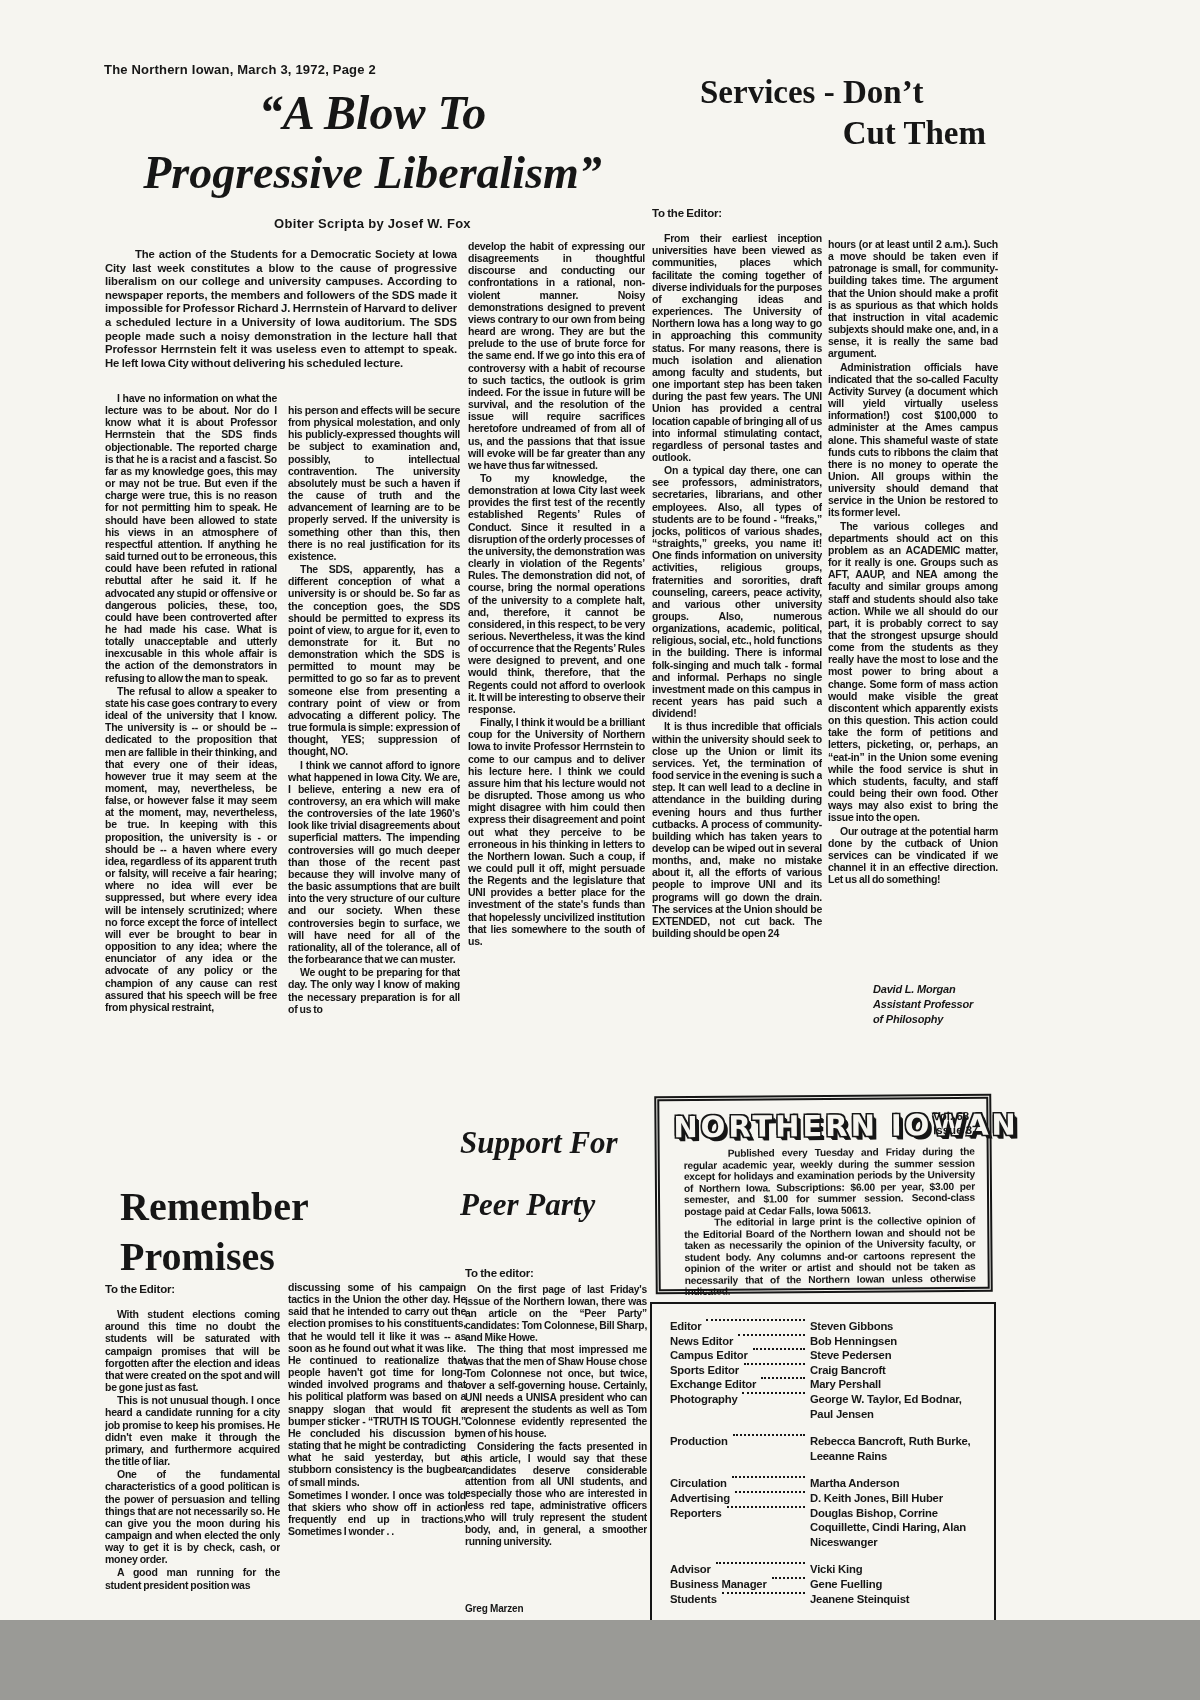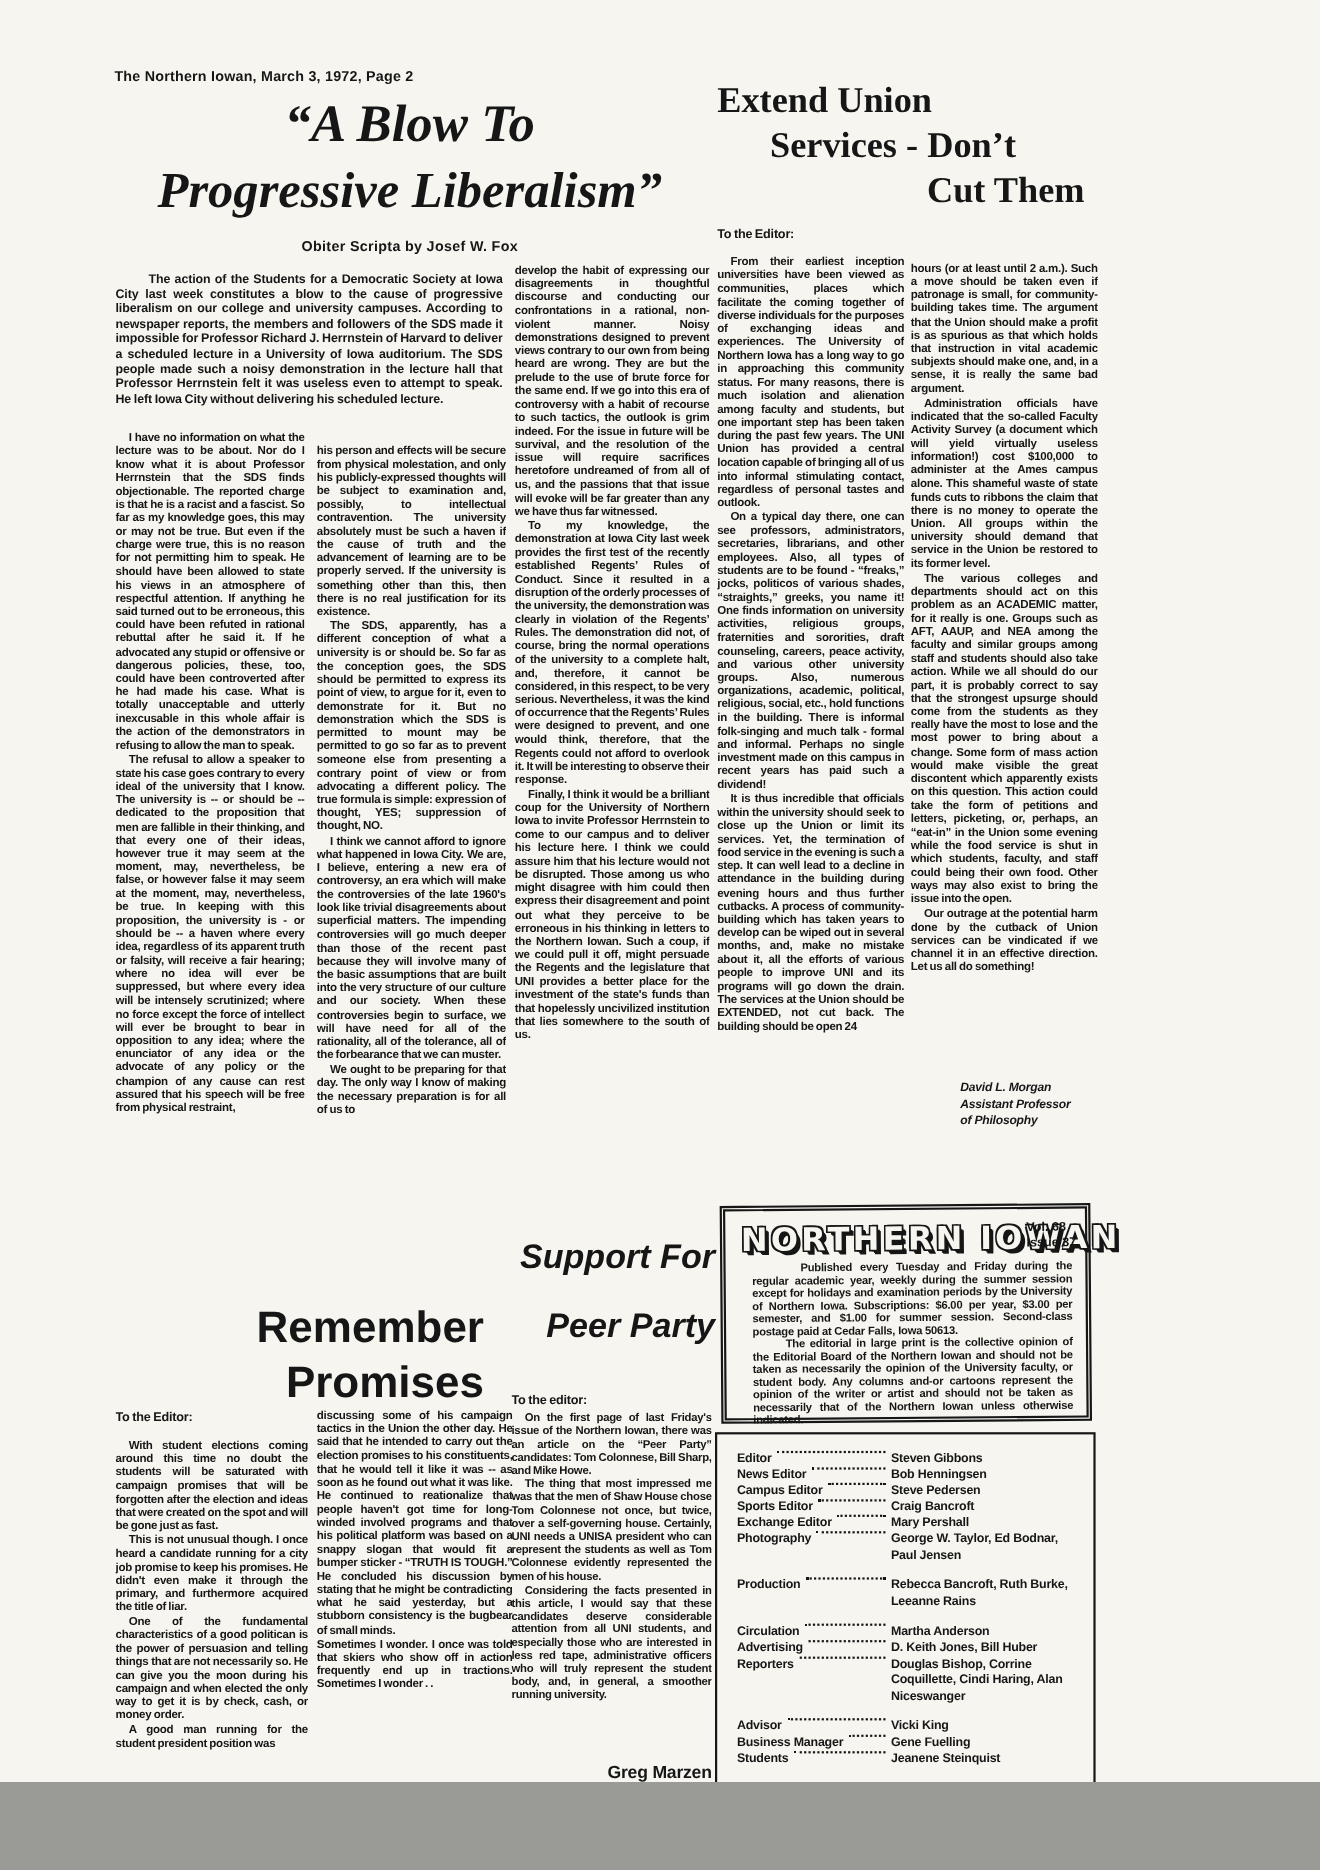--- a/index.html
+++ b/index.html
@@ -14,38 +14,38 @@
   
   .page-header { font-size:13px; font-weight:bold; letter-spacing:.2px; }
   .main-headline { text-align:center; font-family:"Liberation Serif", serif; font-weight:bold; font-style:italic; }
   .main-headline .hl1 { font-size:48px; line-height:54px; }
   .main-headline .hl2 { font-size:46px; line-height:66px; }
   .main-headline .byline { font-family:"Liberation Sans", sans-serif; font-style:normal; font-size:13px; margin-top:10px; letter-spacing:.3px; }
   .right-headline { font-family:"Liberation Serif", serif; font-weight:bold; font-size:33px; line-height:41px; }
   .right-headline .rl1 { padding-left:4px; }
   .right-headline .rl2 { padding-left:52px; }
   .right-headline .rl3 { text-align:right; padding-right:10px; }
-  .section-headline { text-align:right; font-family:Liberation Sans, sans-serif; font-weight:bold; }
+  .section-headline { text-align:left; font-family:Liberation Serif, serif; font-weight:bold; }
   .promises-headline { font-size:40px; line-height:50px; }
   .peer-headline { font-size:31px; line-height:62px; font-style:italic; }
 
   
   .copy {
     font-weight:bold; font-size:10.5px; line-height:12.15px;
     letter-spacing:-0.25px; word-spacing:-0.6px; text-align:justify; overflow:hidden;
   }
   .copy p { text-indent:12px; margin-bottom:1px; }
   .copy p.cont { text-indent:0; }
   .lead-copy { font-size:11.3px; line-height:13.6px; letter-spacing:-0.1px; }
   .lead-copy p { text-indent:30px; }
   .salutation { font-weight:bold; font-size:11.5px; text-align:left; margin-bottom:13px; letter-spacing:-0.2px; }
   .peer-copy { font-size:10.3px; line-height:11.9px; }
   .sig { font-weight:bold; font-size:11px; letter-spacing:-0.2px; }
   .sig div { line-height:15px;font-style:italic; }
-  .sig-center { text-align:right; font-size:16px; }
+  .sig-center { text-align:left; font-size:10px; }
 
   
   .masthead-box {
     border:5px double #161616; background:#f6f5f0;
     transform:rotate(-0.45deg);
   }
   .mast-logo {
     display:inline-block; margin:9px 0 2px 14px;
     font-family:"DejaVu Sans", sans-serif; font-weight:900;
     font-size:29px; letter-spacing:3px; color:#f6f5f0;
@@ -74,21 +74,20 @@
 
   <div class="abs page-header" style="left:104px; top:62px;">The Northern Iowan, March 3, 1972, Page 2</div>
 
   <div class="abs main-headline" style="left:95px; top:86px; width:555px;">
     <div class="hl1">“A Blow To</div>
     <div class="hl2">Progressive Liberalism”</div>
     <div class="byline">Obiter Scripta by Josef W. Fox</div>
   </div>
 
   <div class="abs right-headline" style="left:648px; top:72px; width:348px;">
-    <div class="rl1">Extend Union</div>
     <div class="rl2">Services - Don’t</div>
     <div class="rl3">Cut Them</div>
   </div>
 
   <div class="abs copy lead-copy" style="left:105px; top:248px; width:352px; height:154px;">
     <p>The action of the Students for a Democratic Society at Iowa City last week constitutes a blow to the cause of progressive liberalism on our college and university campuses. According to newspaper reports, the members and followers of the SDS made it impossible for Professor Richard J. Herrnstein of Harvard to deliver a scheduled lecture in a University of Iowa auditorium. The SDS people made such a noisy demonstration in the lecture hall that Professor Herrnstein felt it was useless even to attempt to speak. He left Iowa City without delivering his scheduled lecture.</p>
   </div>
 
   <div class="abs copy" style="left:105px; top:392px; width:172px; height:758px;">
     <p>I have no information on what the lecture was to be about. Nor do I know what it is about Professor Herrnstein that the SDS finds objectionable. The reported charge is that he is a racist and a fascist. So far as my knowledge goes, this may or may not be true. But even if the charge were true, this is no reason for not permitting him to speak. He should have been allowed to state his views in an atmosphere of respectful attention. If anything he said turned out to be erroneous, this could have been refuted in rational rebuttal after he said it. If he advocated any stupid or offensive or dangerous policies, these, too, could have been controverted after he had made his case. What is totally unacceptable and utterly inexcusable in this whole affair is the action of the demonstrators in refusing to allow the man to speak.</p>

